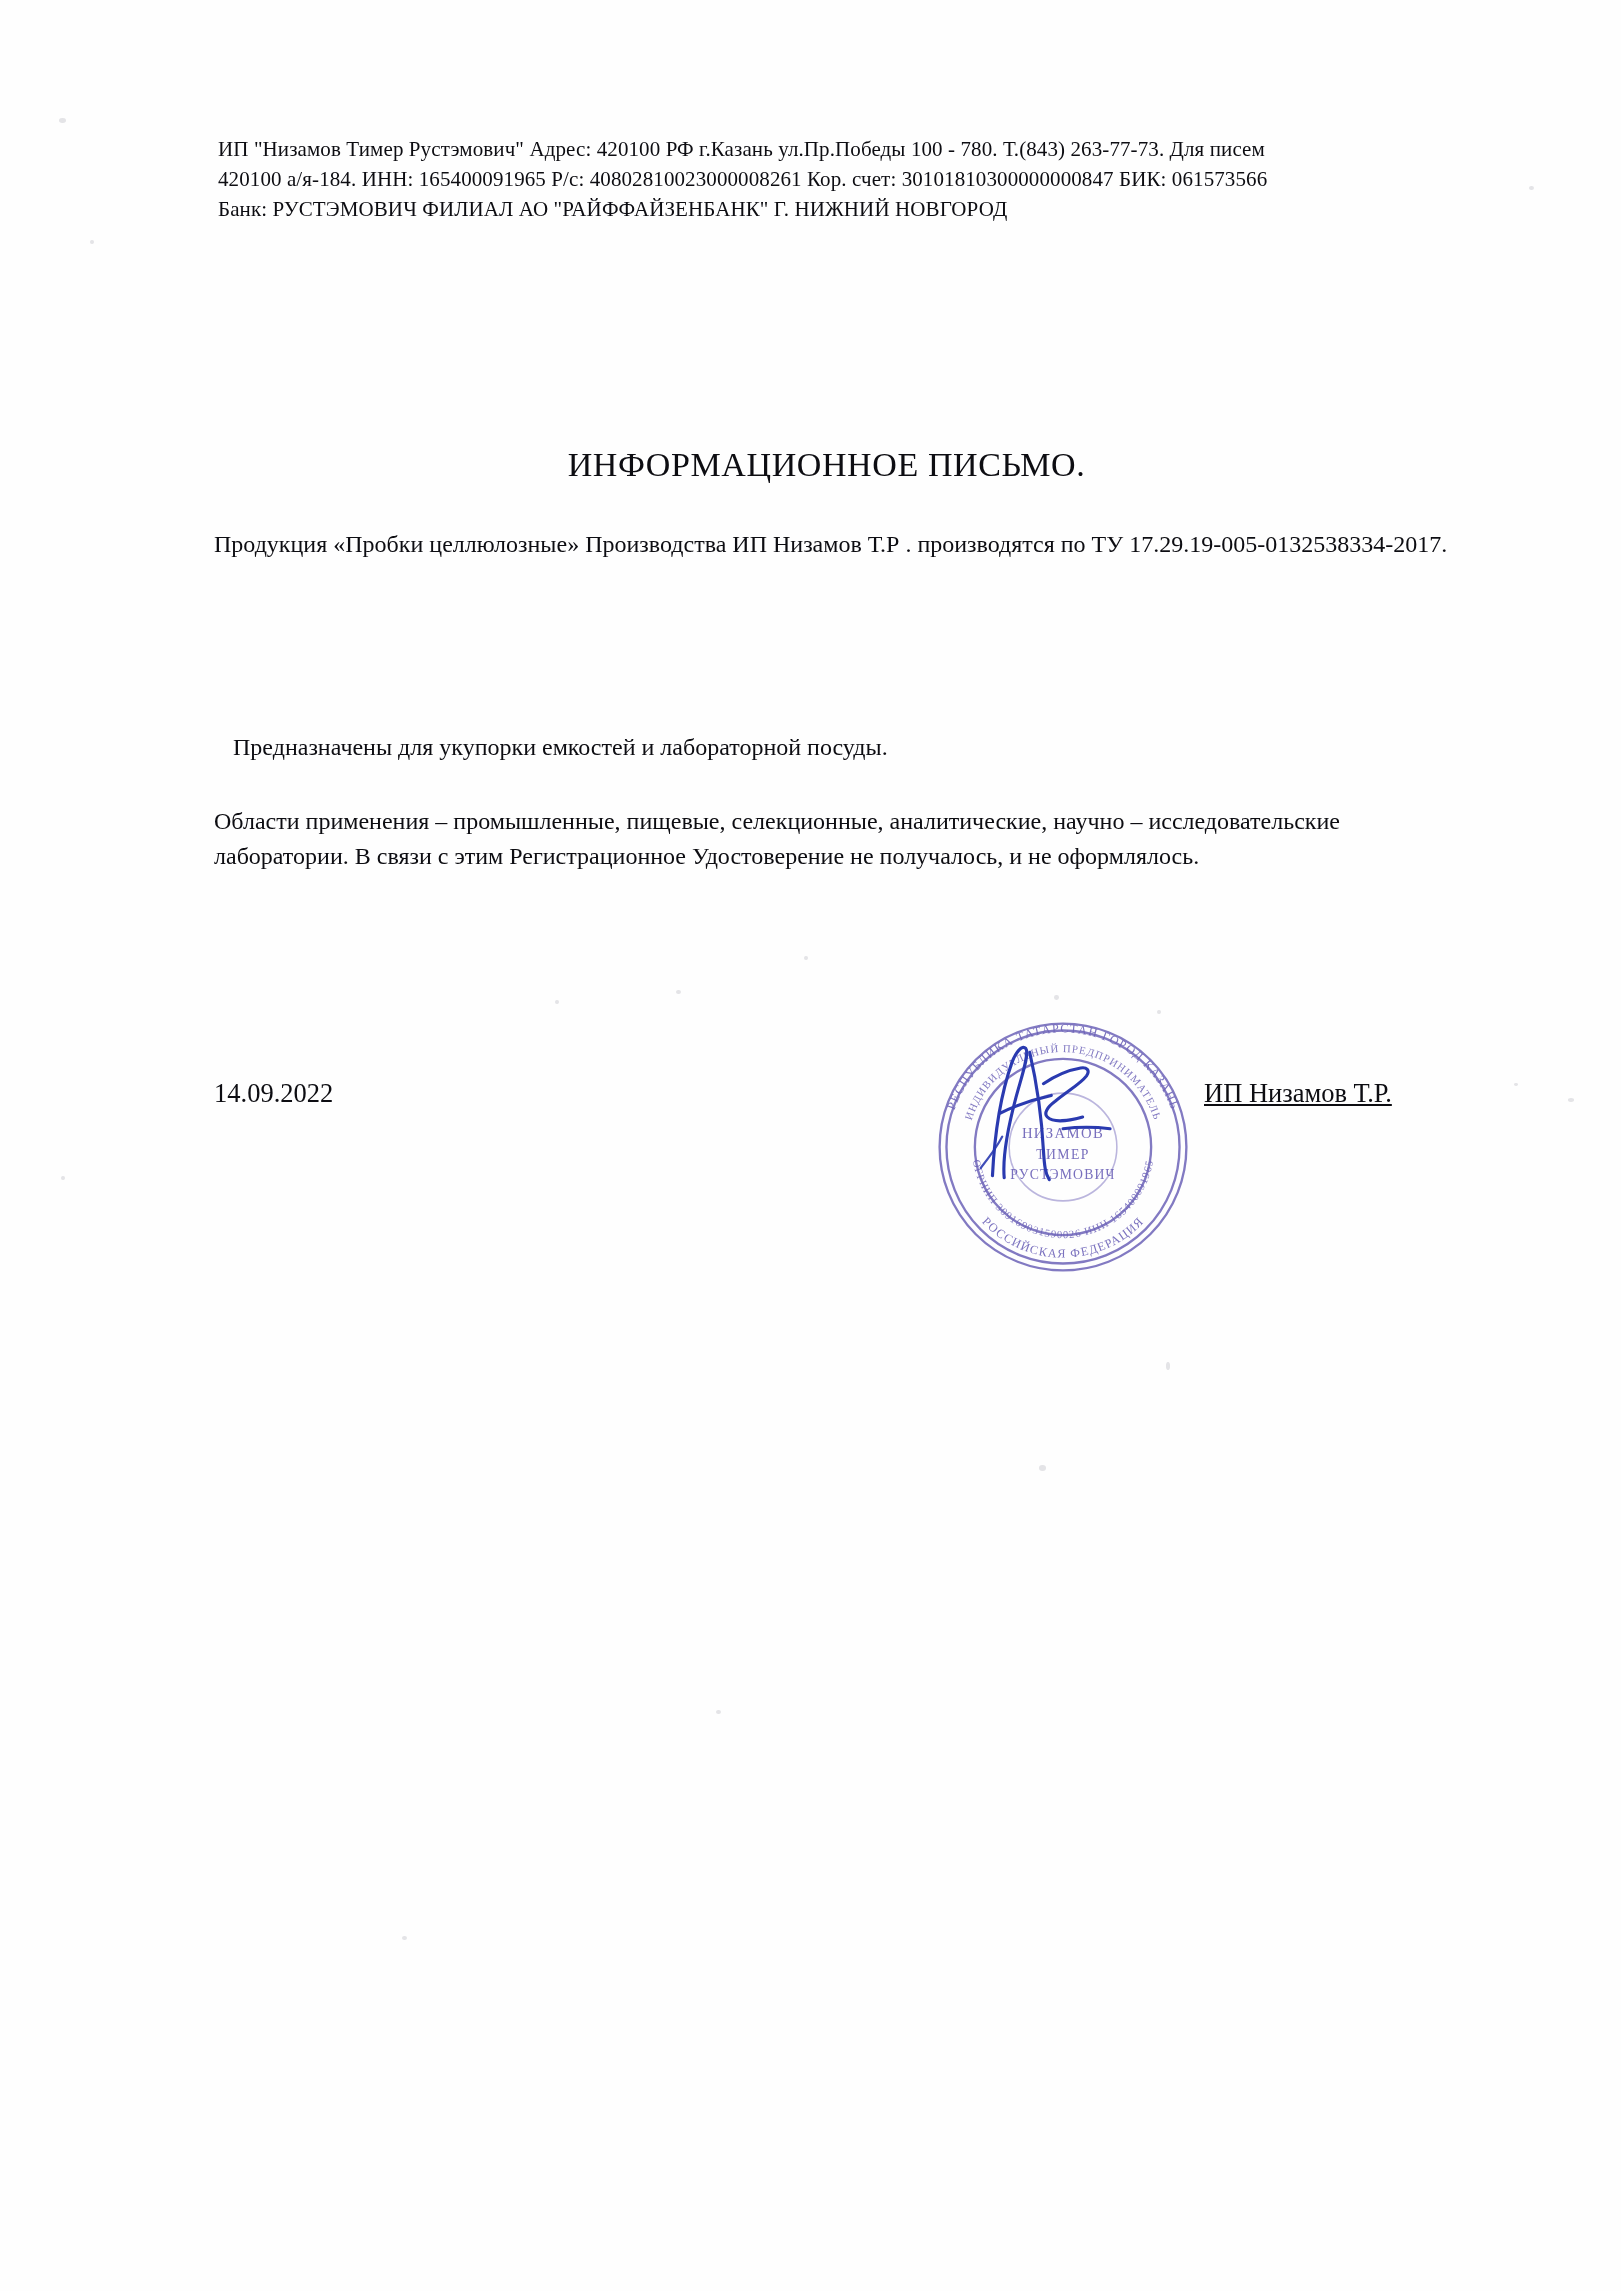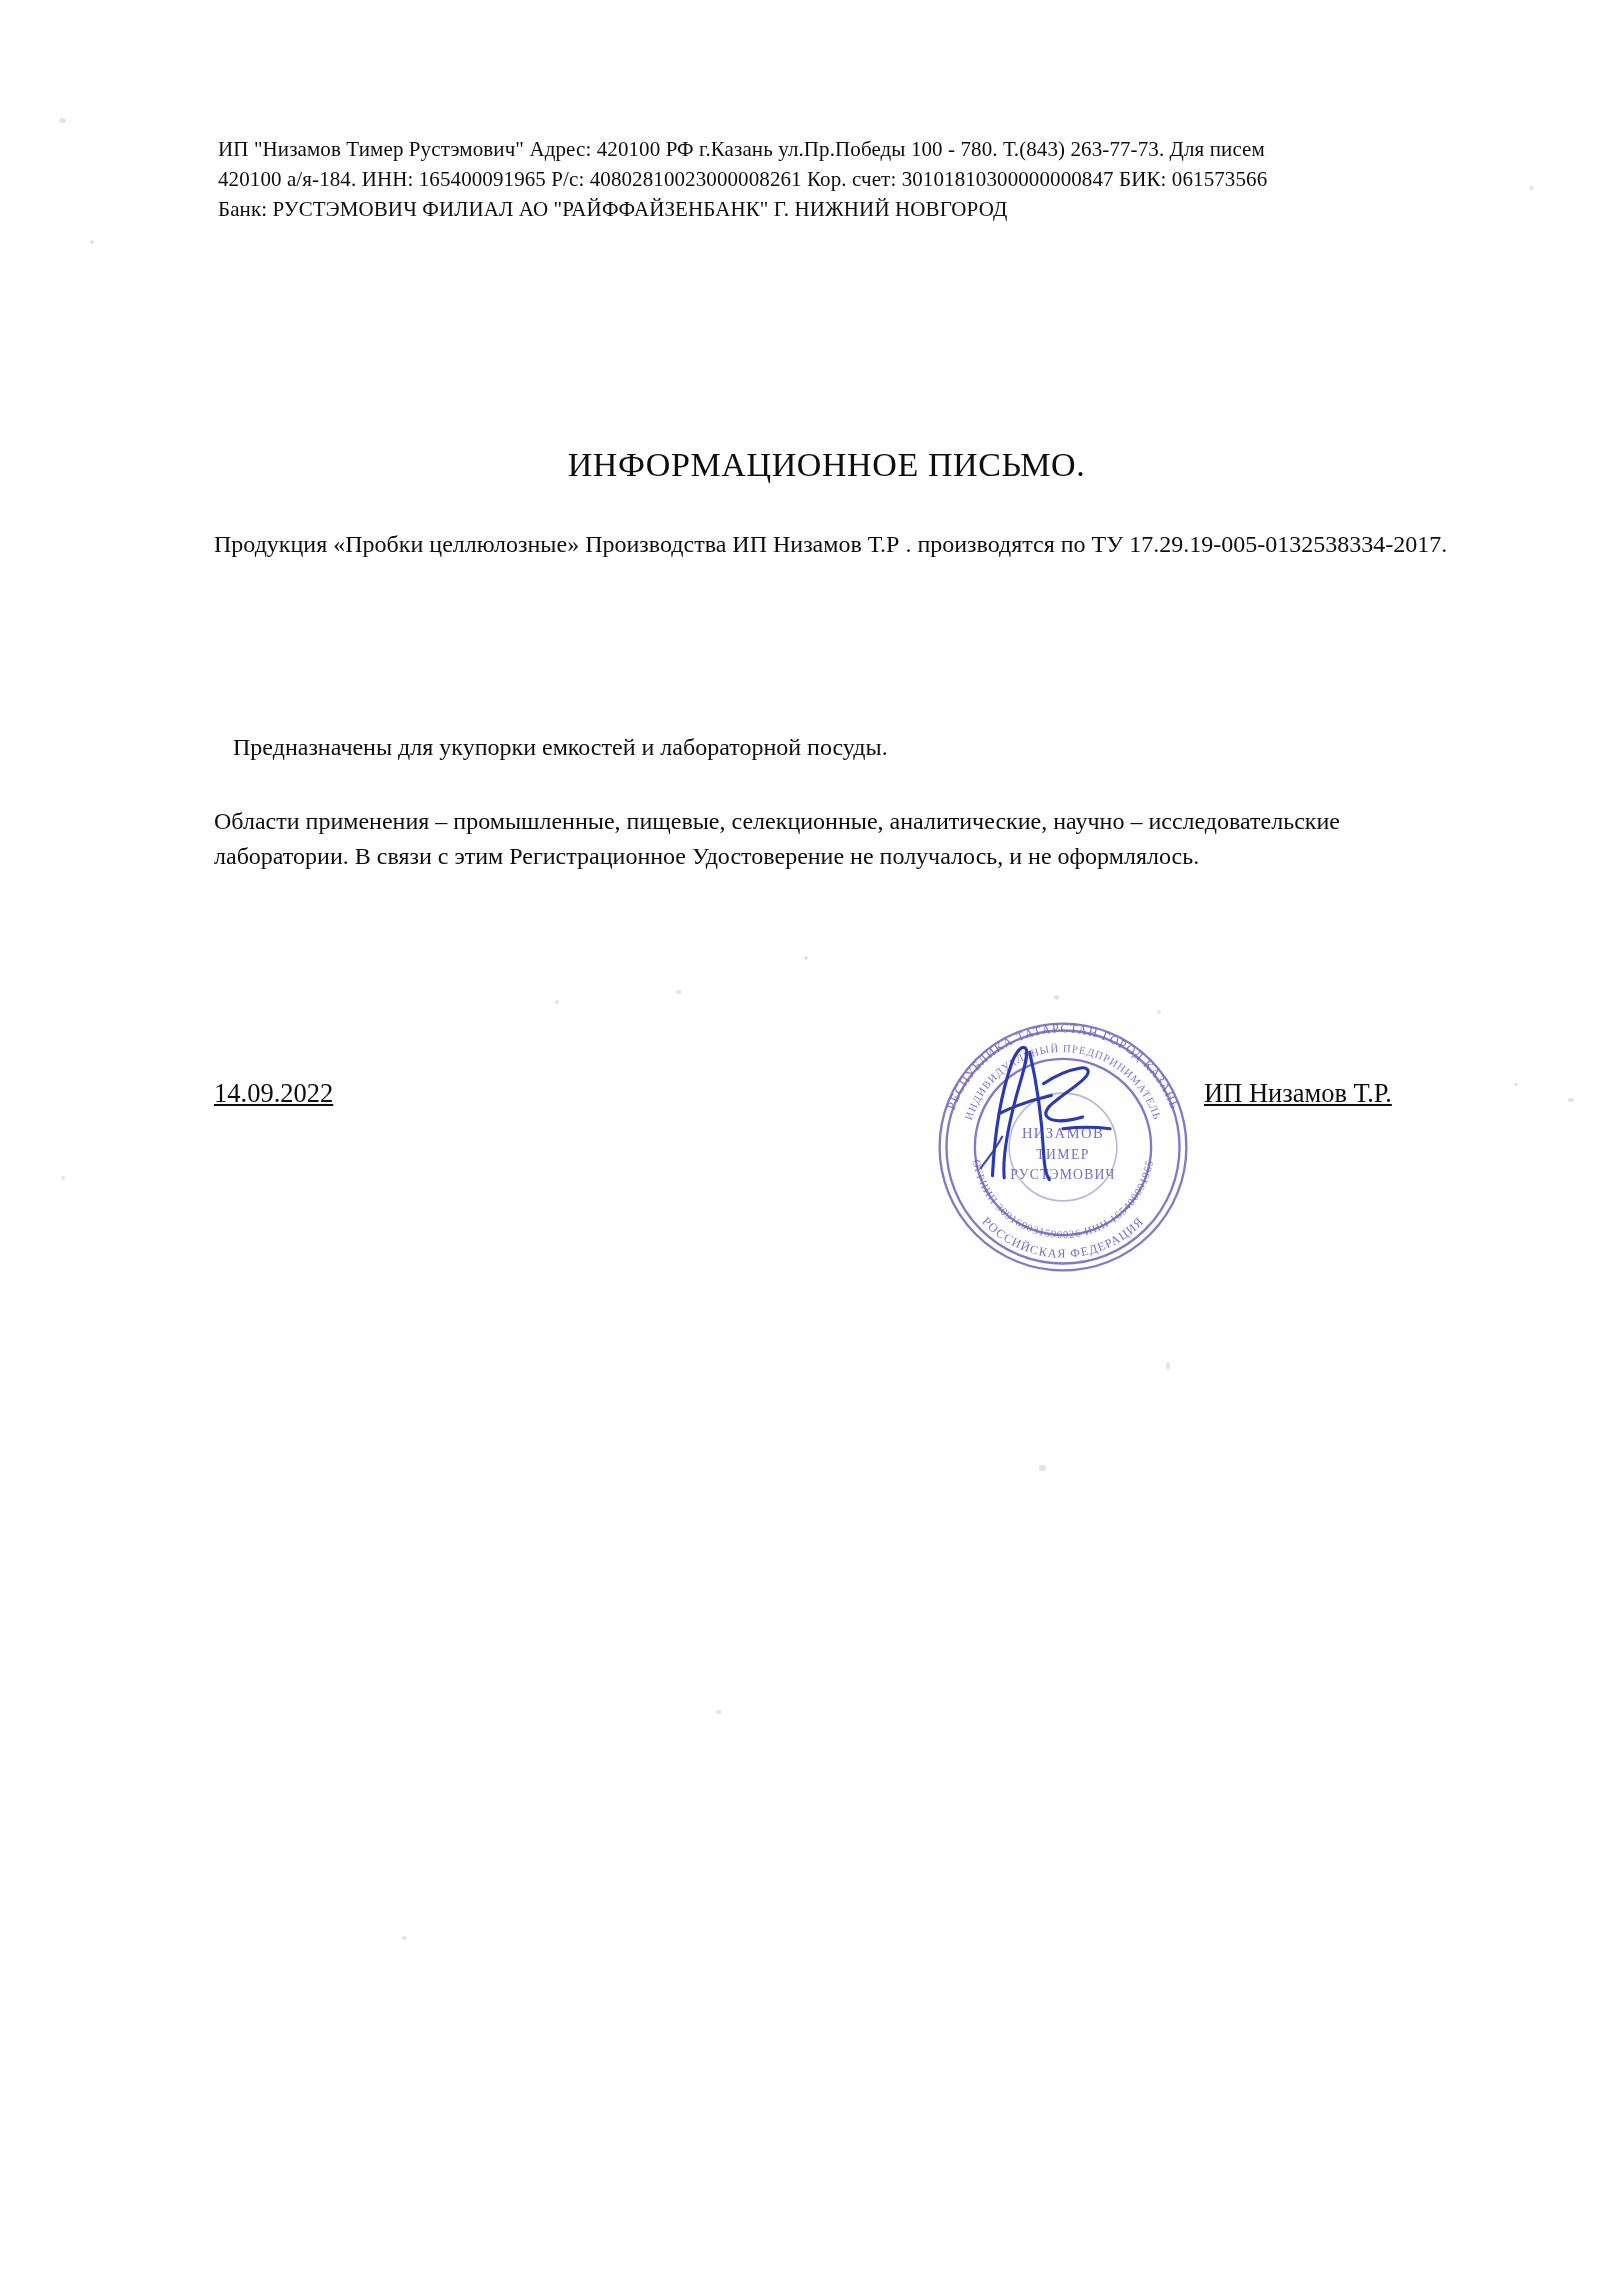--- a/index.html
+++ b/index.html
@@ -63,21 +63,20 @@
     position: absolute;
     top: 1078px;
     left: 214px;
     width: 1225px;
     font-size: 26.5px;
   }
   .sign-date {
     position: absolute;
     left: 0;
     top: 0;
-    text-decoration: underline;
   }
   .sign-name {
     position: absolute;
     left: 990px;
     top: 0;
     white-space: nowrap;
     text-decoration: underline;
   }
 
   

